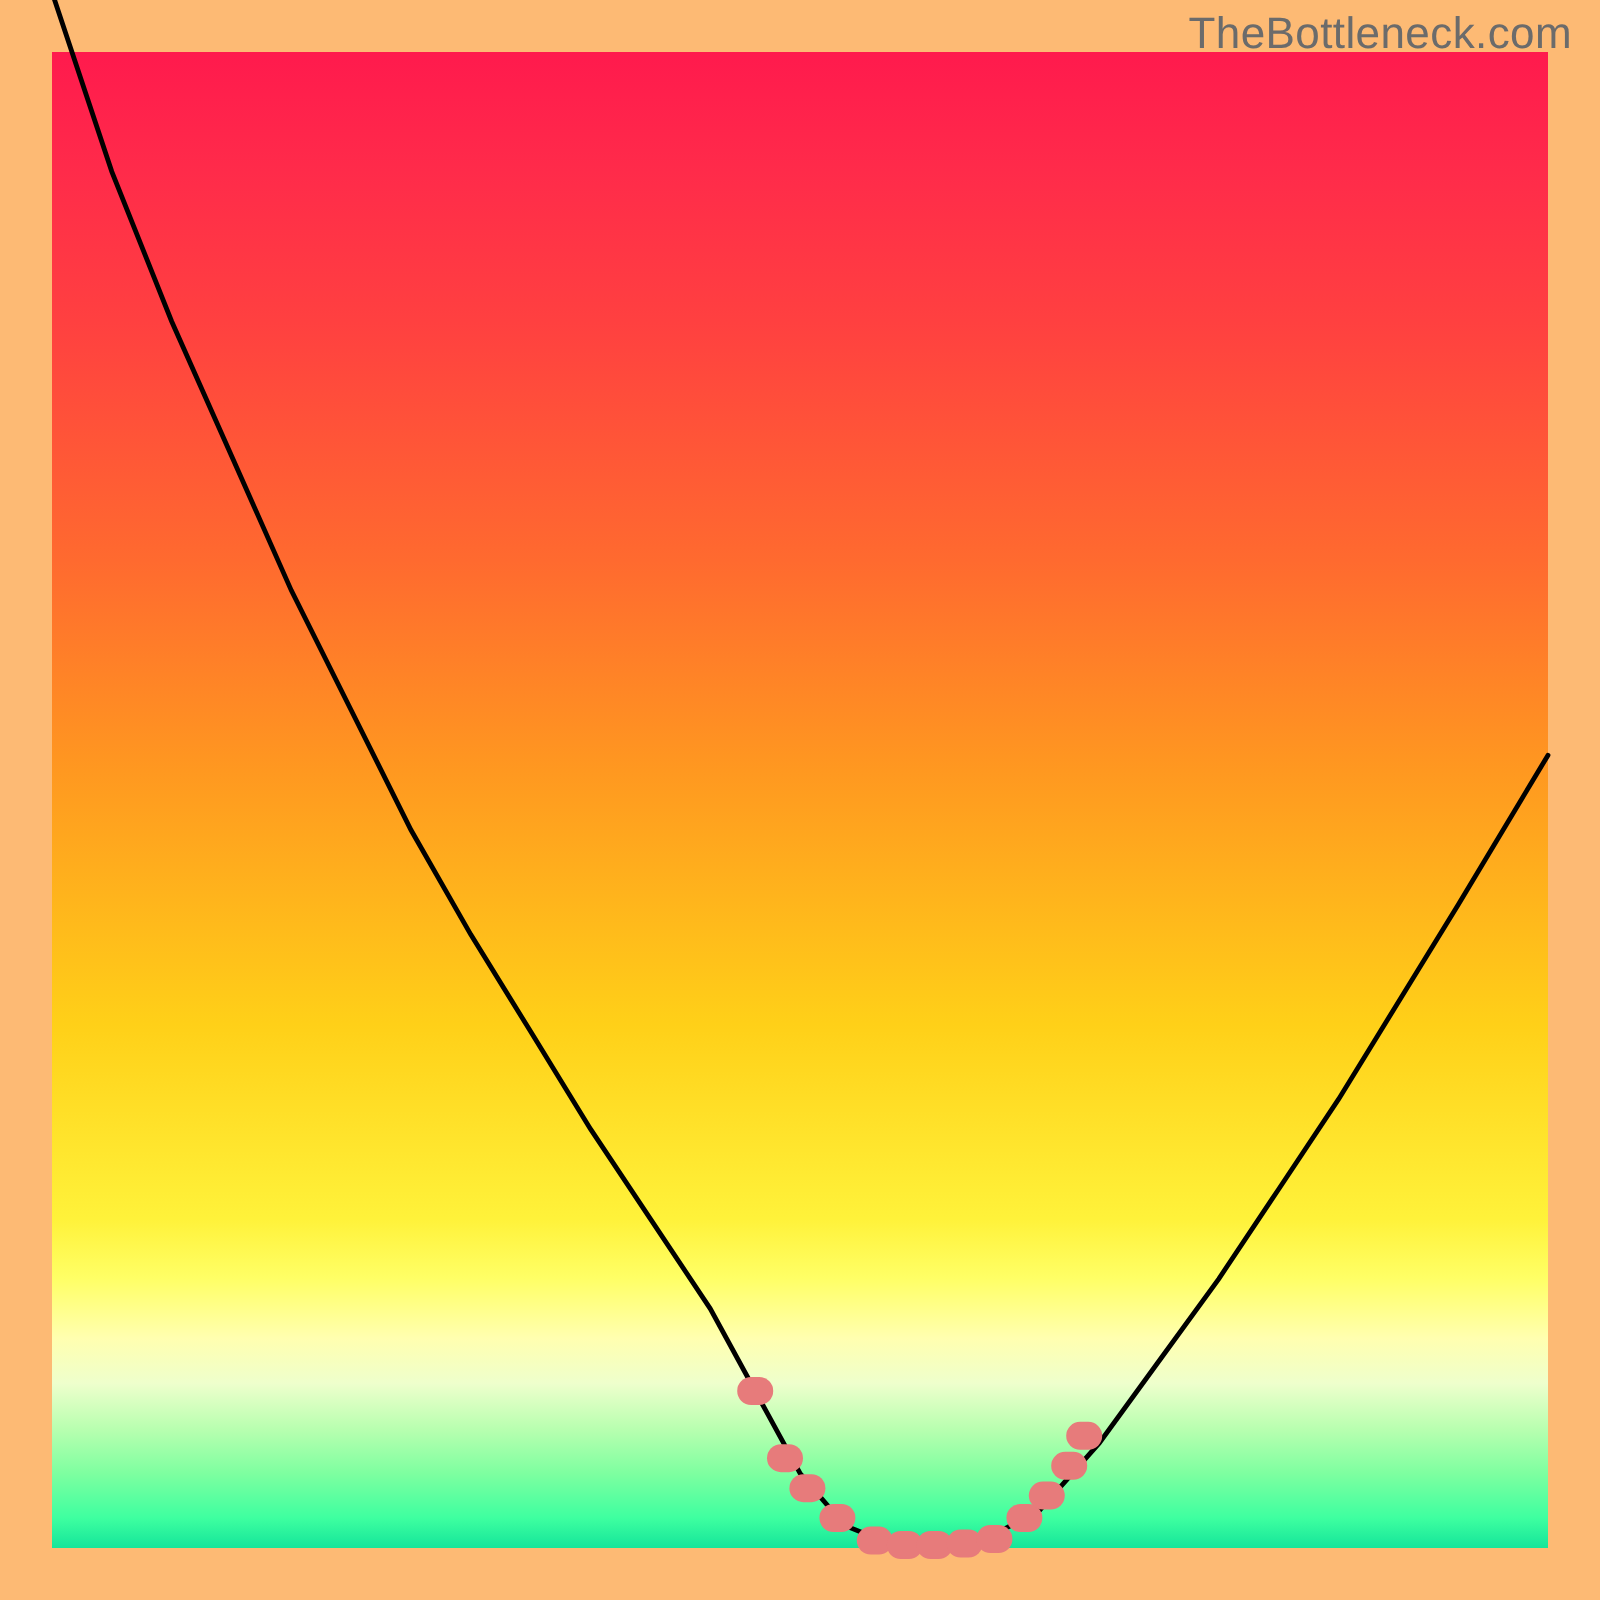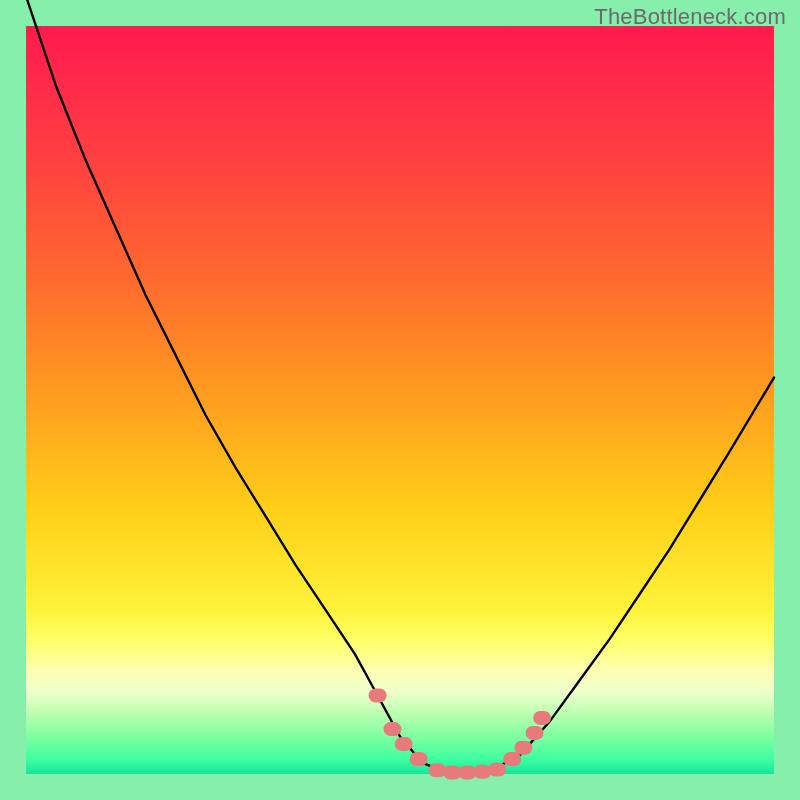--- a/index.html
+++ b/index.html
@@ -10,21 +10,21 @@
     background: #000;
     overflow: hidden;
     font-family: Arial, Helvetica, sans-serif;
   }
   .frame {
     position: absolute;
     top: 0;
     left: 0;
     width: 800px;
     height: 800px;
-    background: #86efac;
+    background: #fdba74;
   }
   .plot-area {
     position: absolute;
     top: 26px;
     left: 26px;
     width: 748px;
     height: 748px;
     background: linear-gradient(to bottom,
       #ff1a4d 0%,
       #ff2b4a 8%,

